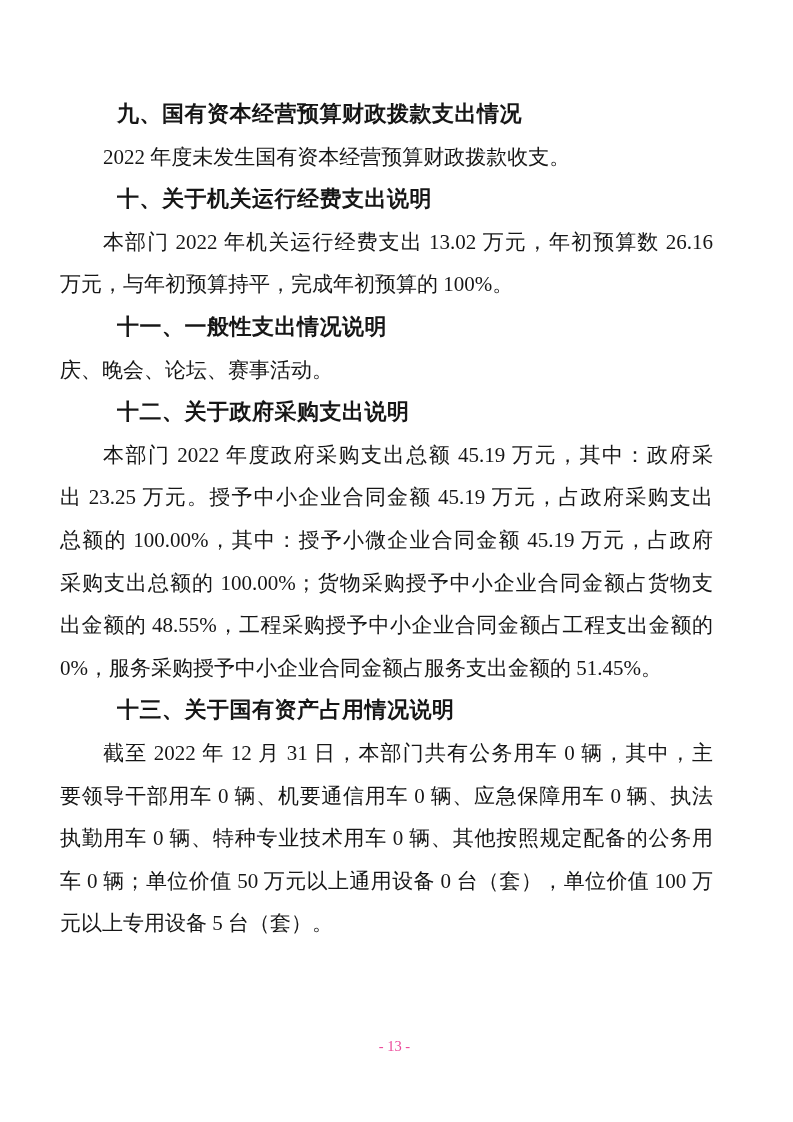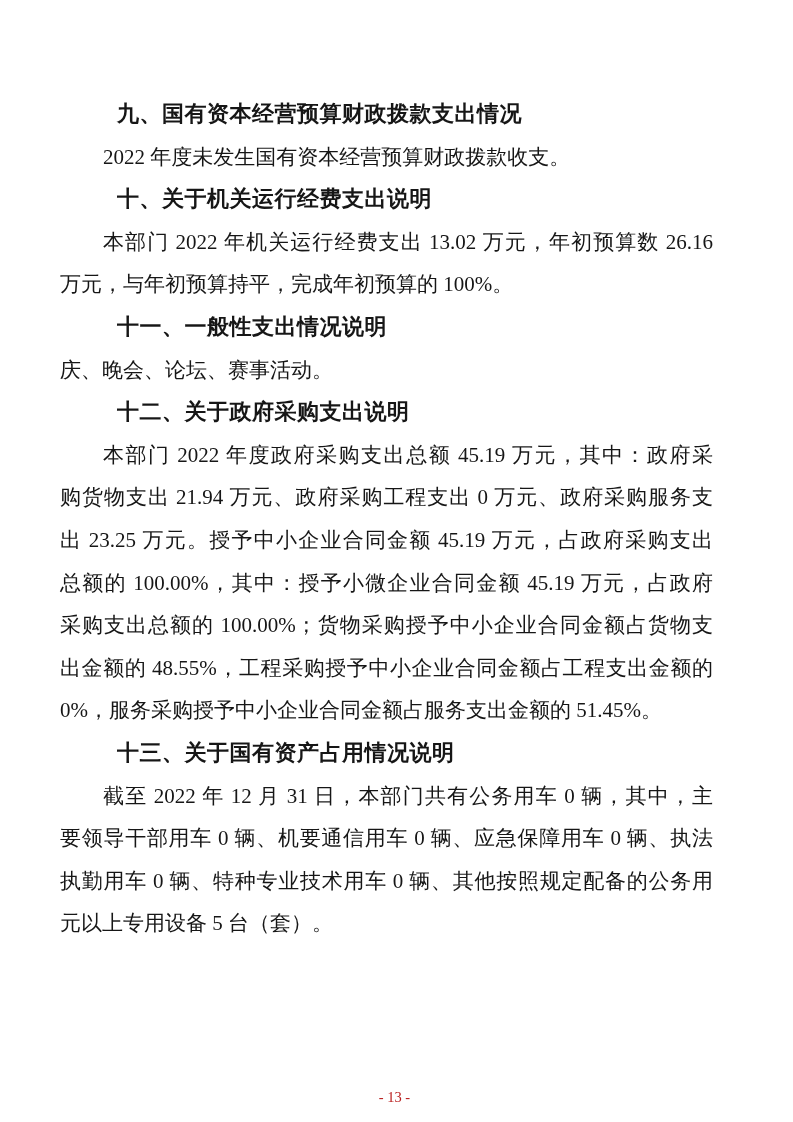--- a/index.html
+++ b/index.html
@@ -42,48 +42,48 @@
     text-indent: 43px;
     font-family: Liberation Serif, serif;
   }
   .bodyline.last {
     text-align-last: left;
   }
   .footer {
     position: absolute;
     left: 0;
     right: 0;
-    top: 1087px;
+    top: 1036px;
     text-align: center;
     font-size: 14.5px;
     line-height: 20px;
-    color: #b91c1c;
+    color: #ec4899;
     font-family: "Liberation Serif", "DejaVu Serif", serif;
   }
 </style>
 </head>
 <body>
 
 <div class="page">
   <div class="content">
       <div class="heading">九、国有资本经营预算财政拨款支出情况</div>
       <div class="bodyline first last">2022 年度未发生国有资本经营预算财政拨款收支。</div>
       <div class="heading">十、关于机关运行经费支出说明</div>
       <div class="bodyline first">本部门 2022 年机关运行经费支出 13.02 万元，年初预算数 26.16</div>
       <div class="bodyline last">万元，与年初预算持平，完成年初预算的 100%。</div>
       <div class="heading">十一、一般性支出情况说明</div>
       <div class="bodyline last">庆、晚会、论坛、赛事活动。</div>
       <div class="heading">十二、关于政府采购支出说明</div>
       <div class="bodyline first">本部门 2022 年度政府采购支出总额 45.19 万元，其中：政府采</div>
-      <div class="bodyline">购货物支出 21.94 万元、政府采购工程支出 0 万元、政府采购服务支</div>
       <div class="bodyline">出 23.25 万元。授予中小企业合同金额 45.19 万元，占政府采购支出</div>
       <div class="bodyline">总额的 100.00%，其中：授予小微企业合同金额 45.19 万元，占政府</div>
       <div class="bodyline">采购支出总额的 100.00%；货物采购授予中小企业合同金额占货物支</div>
       <div class="bodyline">出金额的 48.55%，工程采购授予中小企业合同金额占工程支出金额的</div>
       <div class="bodyline last">0%，服务采购授予中小企业合同金额占服务支出金额的 51.45%。</div>
       <div class="heading">十三、关于国有资产占用情况说明</div>
       <div class="bodyline first">截至 2022 年 12 月 31 日，本部门共有公务用车 0 辆，其中，主</div>
       <div class="bodyline">要领导干部用车 0 辆、机要通信用车 0 辆、应急保障用车 0 辆、执法</div>
       <div class="bodyline">执勤用车 0 辆、特种专业技术用车 0 辆、其他按照规定配备的公务用</div>
+      <div class="bodyline">车 0 辆；单位价值 50 万元以上通用设备 0 台（套），单位价值 100 万</div>
       <div class="bodyline last">元以上专用设备 5 台（套）。</div>
     </div>
   <div class="footer">- 13 -</div>
 </div>
 
 </body></html>

